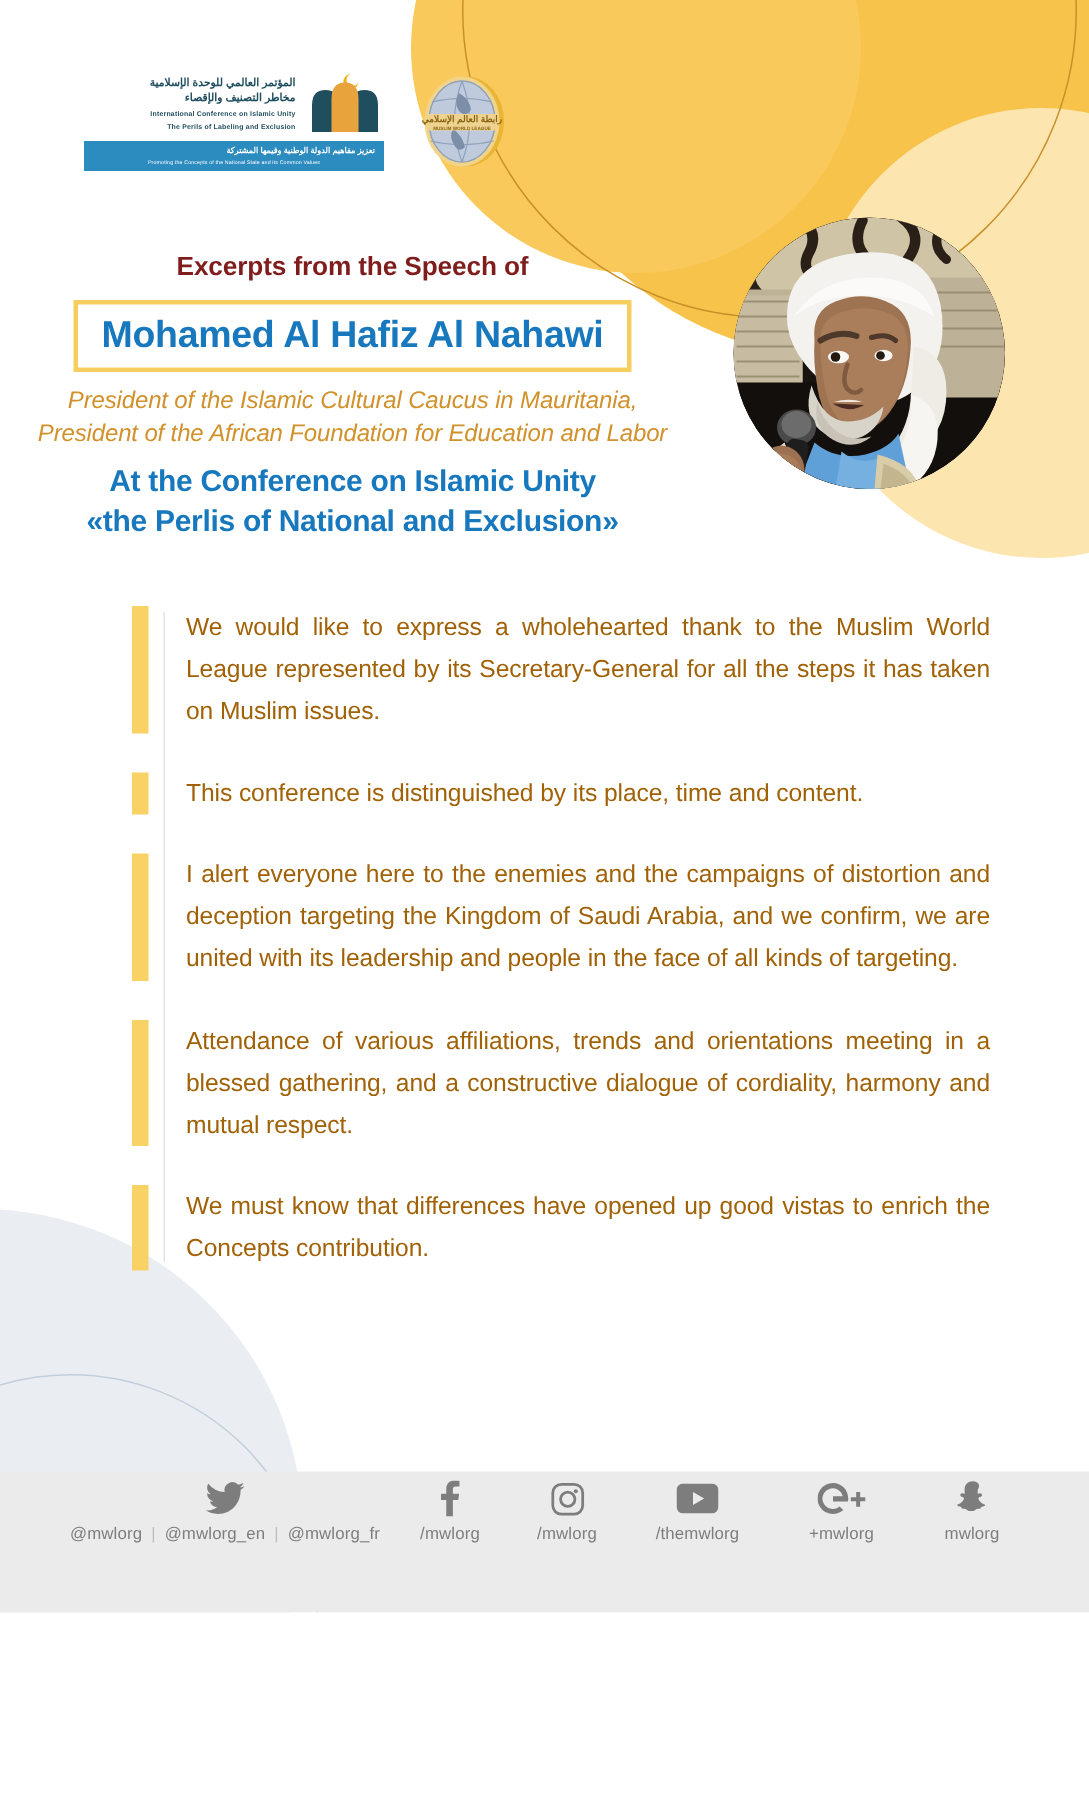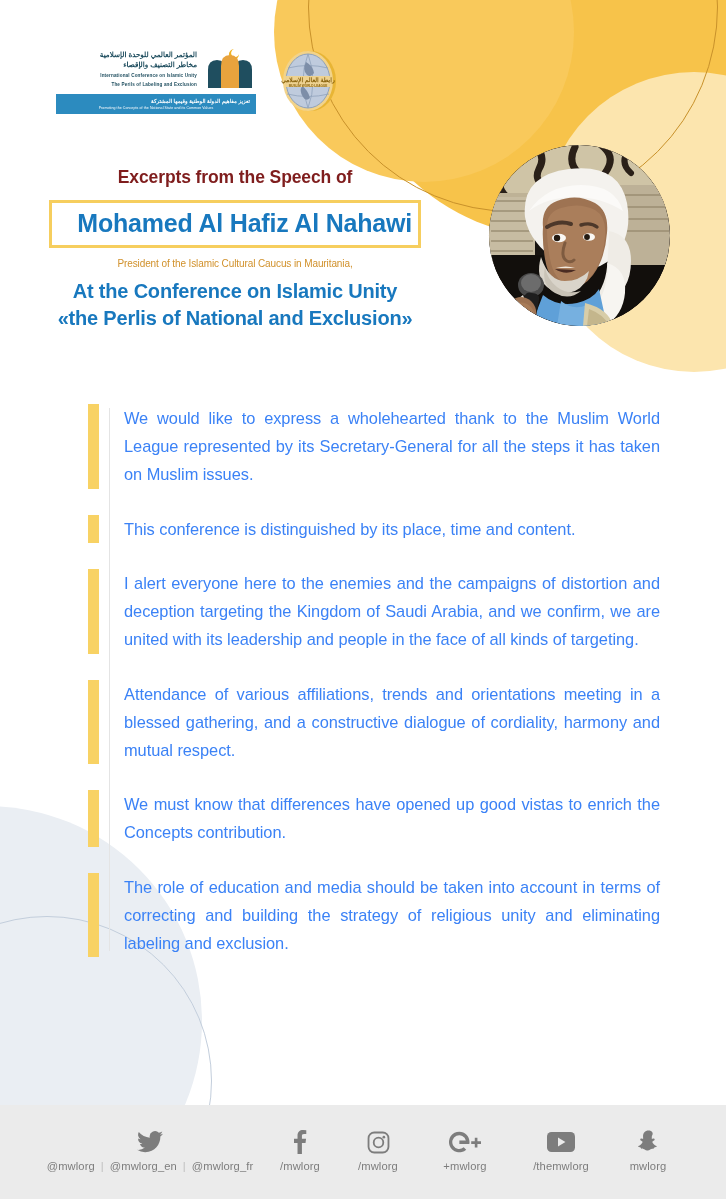--- a/index.html
+++ b/index.html
@@ -6,21 +6,21 @@
   html, body { width:726px; height:1199px; }
   body {
     font-family:"Liberation Sans", sans-serif;
     background:#ffffff;
     position:relative;
     overflow:hidden;
   }
   .poster {
     position:relative;
     width:726px;
-    height:1199px;
+    height:1075px;
     background:#ffffff;
     overflow:hidden;
   }
 
   
   .deco { position:absolute; pointer-events:none; }
 
   .circle-amber-big {
     width:430px; height:430px; border-radius:50%;
     background:#F7C34A;
@@ -81,29 +81,29 @@
   .logo-mwl { width:62px; height:62px; position:relative; margin-top:2px; }
 
   
   .titleblock { position:absolute; left:0; top:166px; width:470px; text-align:center; }
   .t-excerpt {
     font-size:17.5px; font-weight:bold; color:#7f1d1d;
     line-height:1.32; letter-spacing:-.1px;
   }
   .namebox {
     margin:11px auto 0; width:372px; border:3.2px solid #F6CE5E;
-    background:#ffffff; padding:8px 6px 9px;text-align:right;
+    background:#ffffff; padding:8px 6px 9px;
   }
   .t-name {
     font-size:25px; font-weight:bold; color:#1878BE;
     letter-spacing:-.2px; line-height:1;
   }
   .t-roles {
-    margin-top:9px; font-size:10px; color:#D1912B;
-    line-height:1.38; letter-spacing:-.1px;
+    margin-top:9px; font-size:16px; color:#D1912B;
+    line-height:1.38; letter-spacing:-.1px;font-style:italic;
   }
   .t-conf {
     margin-top:7px; font-size:20px; font-weight:bold; color:#1878BE;
     line-height:1.34; letter-spacing:-.2px;
   }
 
   
   .portrait {
     position:absolute; left:489px; top:145px;
     width:181px; height:181px; border-radius:50%;
@@ -117,32 +117,32 @@
     position:absolute; left:21px; top:4px; bottom:6px;
     width:1px; background:#E4E4E4;
   }
   .quote { position:relative; display:flex; margin-bottom:26px; }
   .quote:last-child { margin-bottom:0; }
   .qbar {
     flex:0 0 11px; background:#F8D264; border-radius:0;
     margin-right:25px;
   }
   .qtext {
-    flex:1; font-size:16.4px; color:#3b82f6; line-height:1.72;
+    flex:1; font-size:16.4px; color:#a16207; line-height:1.72;
     text-align:justify; text-justify:inter-word;
     letter-spacing:-.05px;
   }
 
   
   .footer {
     position:absolute; left:0; bottom:0; width:726px; height:94px;
     background:#EBEBEB;
   }
   .social-row {
-    position:absolute; left:0; top:24px; width:726px;
+    position:absolute; left:0; top:5px; width:726px;
     display:flex; align-items:flex-end; justify-content:center;
   }
   .s-item { display:flex; flex-direction:column; align-items:center; }
   .s-icons { height:26px; display:flex; align-items:center; justify-content:center; }
   .s-labels { margin-top:5px; font-size:11.2px; color:#7D7D7D; letter-spacing:.1px; display:flex; align-items:center; gap:6px;}
   .s-sep { color:#BDBDBD; font-size:11px; }
   .grp-twitter { width:222px; }
   .grp-twitter .s-labels { justify-content:center; }
   .grp { width:78px;text-align:right; }
   .grp-wide { width:96px; }
@@ -208,20 +208,21 @@
     <div class="t-excerpt">
       <span>Excerpts from the Speech of</span><br>
     </div>
 
     <div class="namebox">
       <div class="t-name">Mohamed Al Hafiz Al Nahawi</div>
     </div>
 
     <div class="t-roles">
       <span>President of the Islamic Cultural Caucus in Mauritania,</span><br>
+      <span>President of the African Foundation for Education and Labor</span>
     </div>
 
     <div class="t-conf">
       <span>At the Conference on Islamic Unity</span><br>
       <span>«the Perlis of National and Exclusion»</span>
     </div>
   </div>
 
   <div class="portrait">
     <svg width="181" height="181" viewBox="0 0 181 181">
@@ -302,24 +303,20 @@
       <div class="qtext">I alert everyone here to the enemies and the campaigns of distortion and deception targeting the Kingdom of Saudi Arabia, and we confirm, we are united with its leadership and people in the face of all kinds of targeting.</div>
     </div>
     <div class="quote">
       <div class="qbar"></div>
       <div class="qtext">Attendance of various affiliations, trends and orientations meeting in a blessed gathering, and a constructive dialogue of cordiality, harmony and mutual respect.</div>
     </div>
     <div class="quote">
       <div class="qbar"></div>
       <div class="qtext">We must know that differences have opened up good vistas to enrich the Concepts contribution.</div>
     </div>
-    <div class="quote">
-      <div class="qbar"></div>
-      <div class="qtext">The role of education and media should be taken into account in terms of correcting and building the strategy of religious unity and eliminating labeling and exclusion.</div>
-    </div>
   </div>
 
   <div class="footer">
     <div class="social-row">
 
       <div class="s-item grp-twitter">
         <div class="s-icons">
           <svg class="ic" width="26" height="22" viewBox="0 0 24 20">
             <path d="M24 2.4a9.6 9.6 0 0 1-2.83.78A4.93 4.93 0 0 0 23.34.37a9.86 9.86 0 0 1-3.13 1.2A4.92 4.92 0 0 0 11.82 6a13.97 13.97 0 0 1-10.14-5.15 4.92 4.92 0 0 0 1.52 6.57A4.9 4.9 0 0 1 .96 6.8v.06a4.92 4.92 0 0 0 3.95 4.83 4.96 4.96 0 0 1-2.22.08 4.93 4.93 0 0 0 4.6 3.42A9.88 9.88 0 0 1 0 17.26a13.94 13.94 0 0 0 7.55 2.21c9.06 0 14-7.5 14-14v-.64A10 10 0 0 0 24 2.4z"></path>
           </svg>
@@ -352,42 +349,42 @@
             <circle cx="17.6" cy="6.4" r="1.4" fill="#7D7D7D"></circle>
           </svg>
         </div>
         <div class="s-labels">
             <span>/mwlorg</span>
           </div>
       </div>
 
       <div class="s-item grp-wide">
         <div class="s-icons">
+          <svg class="ic" width="28" height="20" viewBox="0 0 28 20">
+            <rect x="0" y="0" width="28" height="20" rx="4.5"></rect>
+            <path d="M11 5.6 L18.4 10 L11 14.4 Z" fill="#EBEBEB"></path>
+          </svg>
+        </div>
+        <div class="s-labels">
+            <span>/themwlorg</span>
+          </div>
+      </div>
+
+      <div class="s-item grp-wide">
+        <div class="s-icons">
           <svg class="ic" width="32" height="22" viewBox="0 0 34 22">
             <path d="M11 0a11 11 0 1 0 7.3 19.2l-2.7-2.6A7.3 7.3 0 1 1 17.9 9.4h-6.9v3.7h10.6c.1-.6.2-1.3.2-2C21.8 4.9 17 0 11 0z"></path>
             <path d="M27.4 6.4v3.8h-3.8v2.8h3.8v3.8h2.8v-3.8H34v-2.8h-3.8V6.4z"></path>
           </svg>
         </div>
         <div class="s-labels">
             <span>+mwlorg</span>
           </div>
       </div>
 
-      <div class="s-item grp-wide">
-        <div class="s-icons">
-          <svg class="ic" width="28" height="20" viewBox="0 0 28 20">
-            <rect x="0" y="0" width="28" height="20" rx="4.5"></rect>
-            <path d="M11 5.6 L18.4 10 L11 14.4 Z" fill="#EBEBEB"></path>
-          </svg>
-        </div>
-        <div class="s-labels">
-            <span>/themwlorg</span>
-          </div>
-      </div>
-
       <div class="s-item grp">
         <div class="s-icons">
           <svg class="ic" width="21" height="24" viewBox="0 0 20 22">
             <path d="M10 0C6.6 0 4.8 2.4 4.8 5.3c0 1 .1 2 .1 2.6-.5.2-1.1-.2-1.6-.2-.7 0-1.2.5-1.2 1 0 .8.9 1.1 1.7 1.5.5.3.7.5.6.9-.5 1.8-2.6 3.4-4 3.7-.4.1-.4.6 0 .8.8.4 1.9.5 2.3.8.2.2.1.6.4.9.4.4 1.3.2 2.2.3.9.1 1.7 1.4 3.3 1.4h.8c1.6 0 2.4-1.3 3.3-1.4.9-.1 1.8.1 2.2-.3.3-.3.2-.7.4-.9.4-.3 1.5-.4 2.3-.8.4-.2.4-.7 0-.8-1.4-.3-3.5-1.9-4-3.7-.1-.4.1-.6.6-.9.8-.4 1.7-.7 1.7-1.5 0-.5-.5-1-1.2-1-.5 0-1.1.4-1.6.2 0-.6.1-1.6.1-2.6C15.2 2.4 13.4 0 10 0z"></path>
           </svg>
         </div>
         <div class="s-labels">
             <span>mwlorg</span>
           </div>
       </div>

